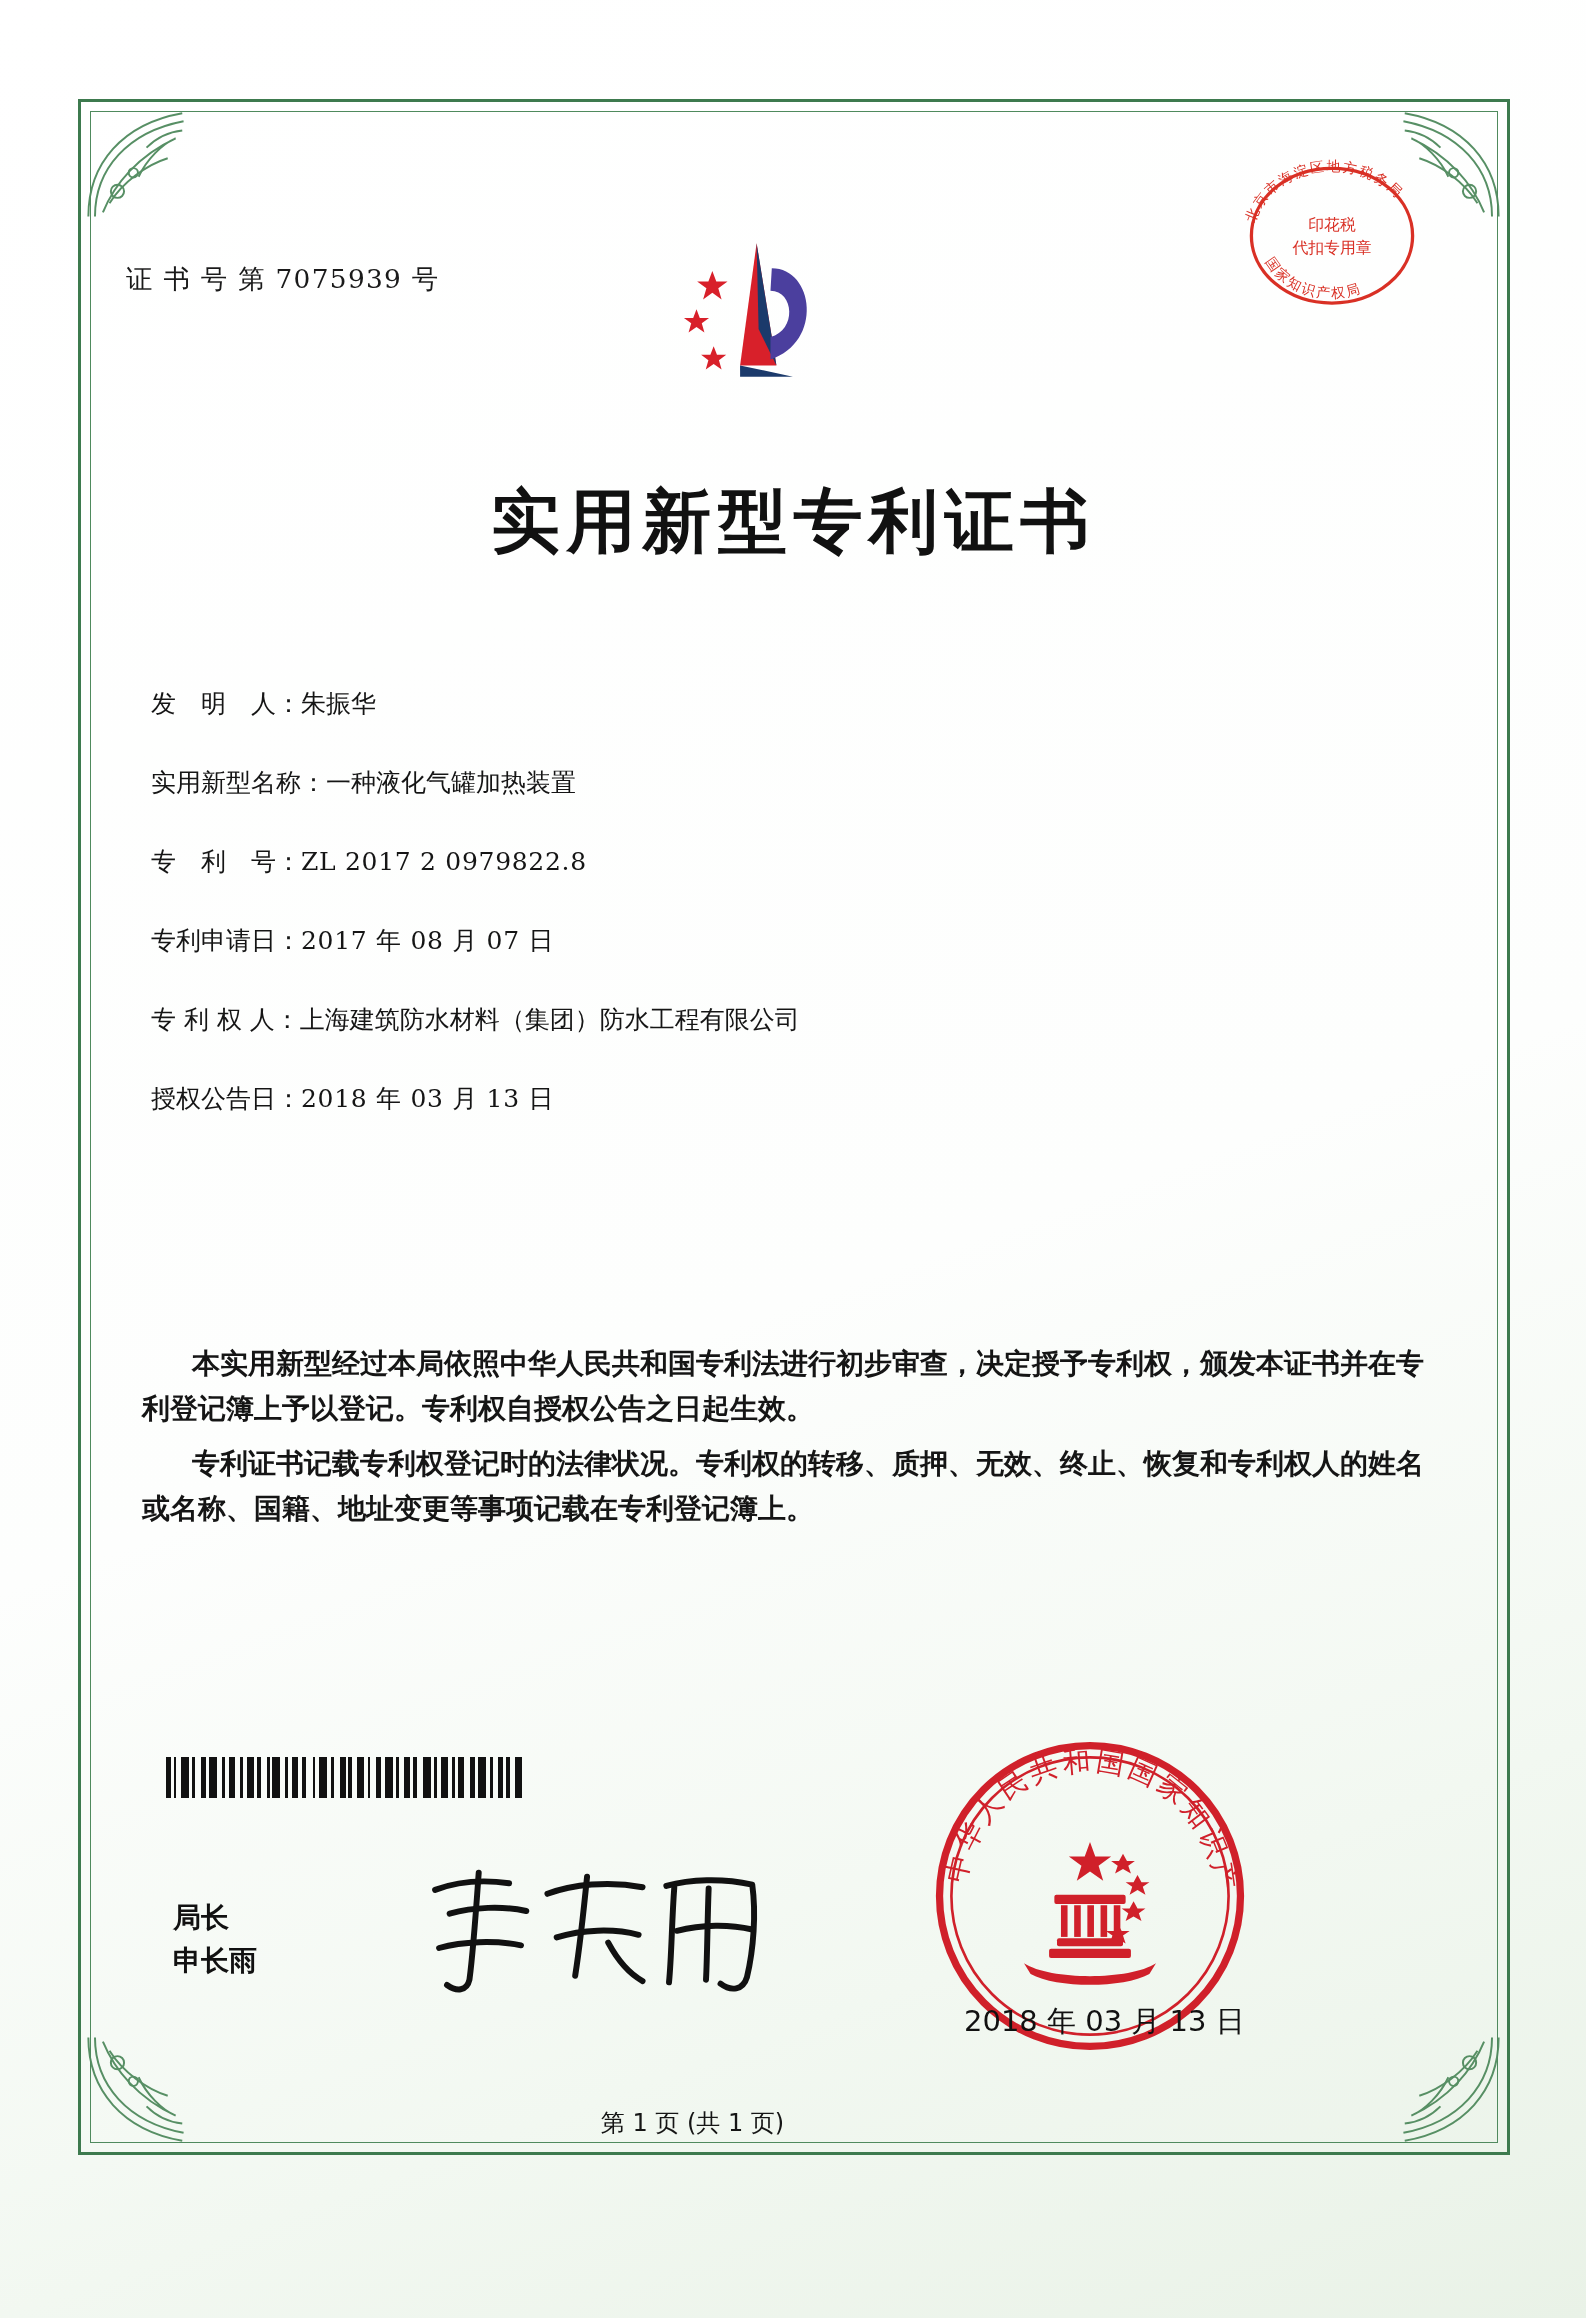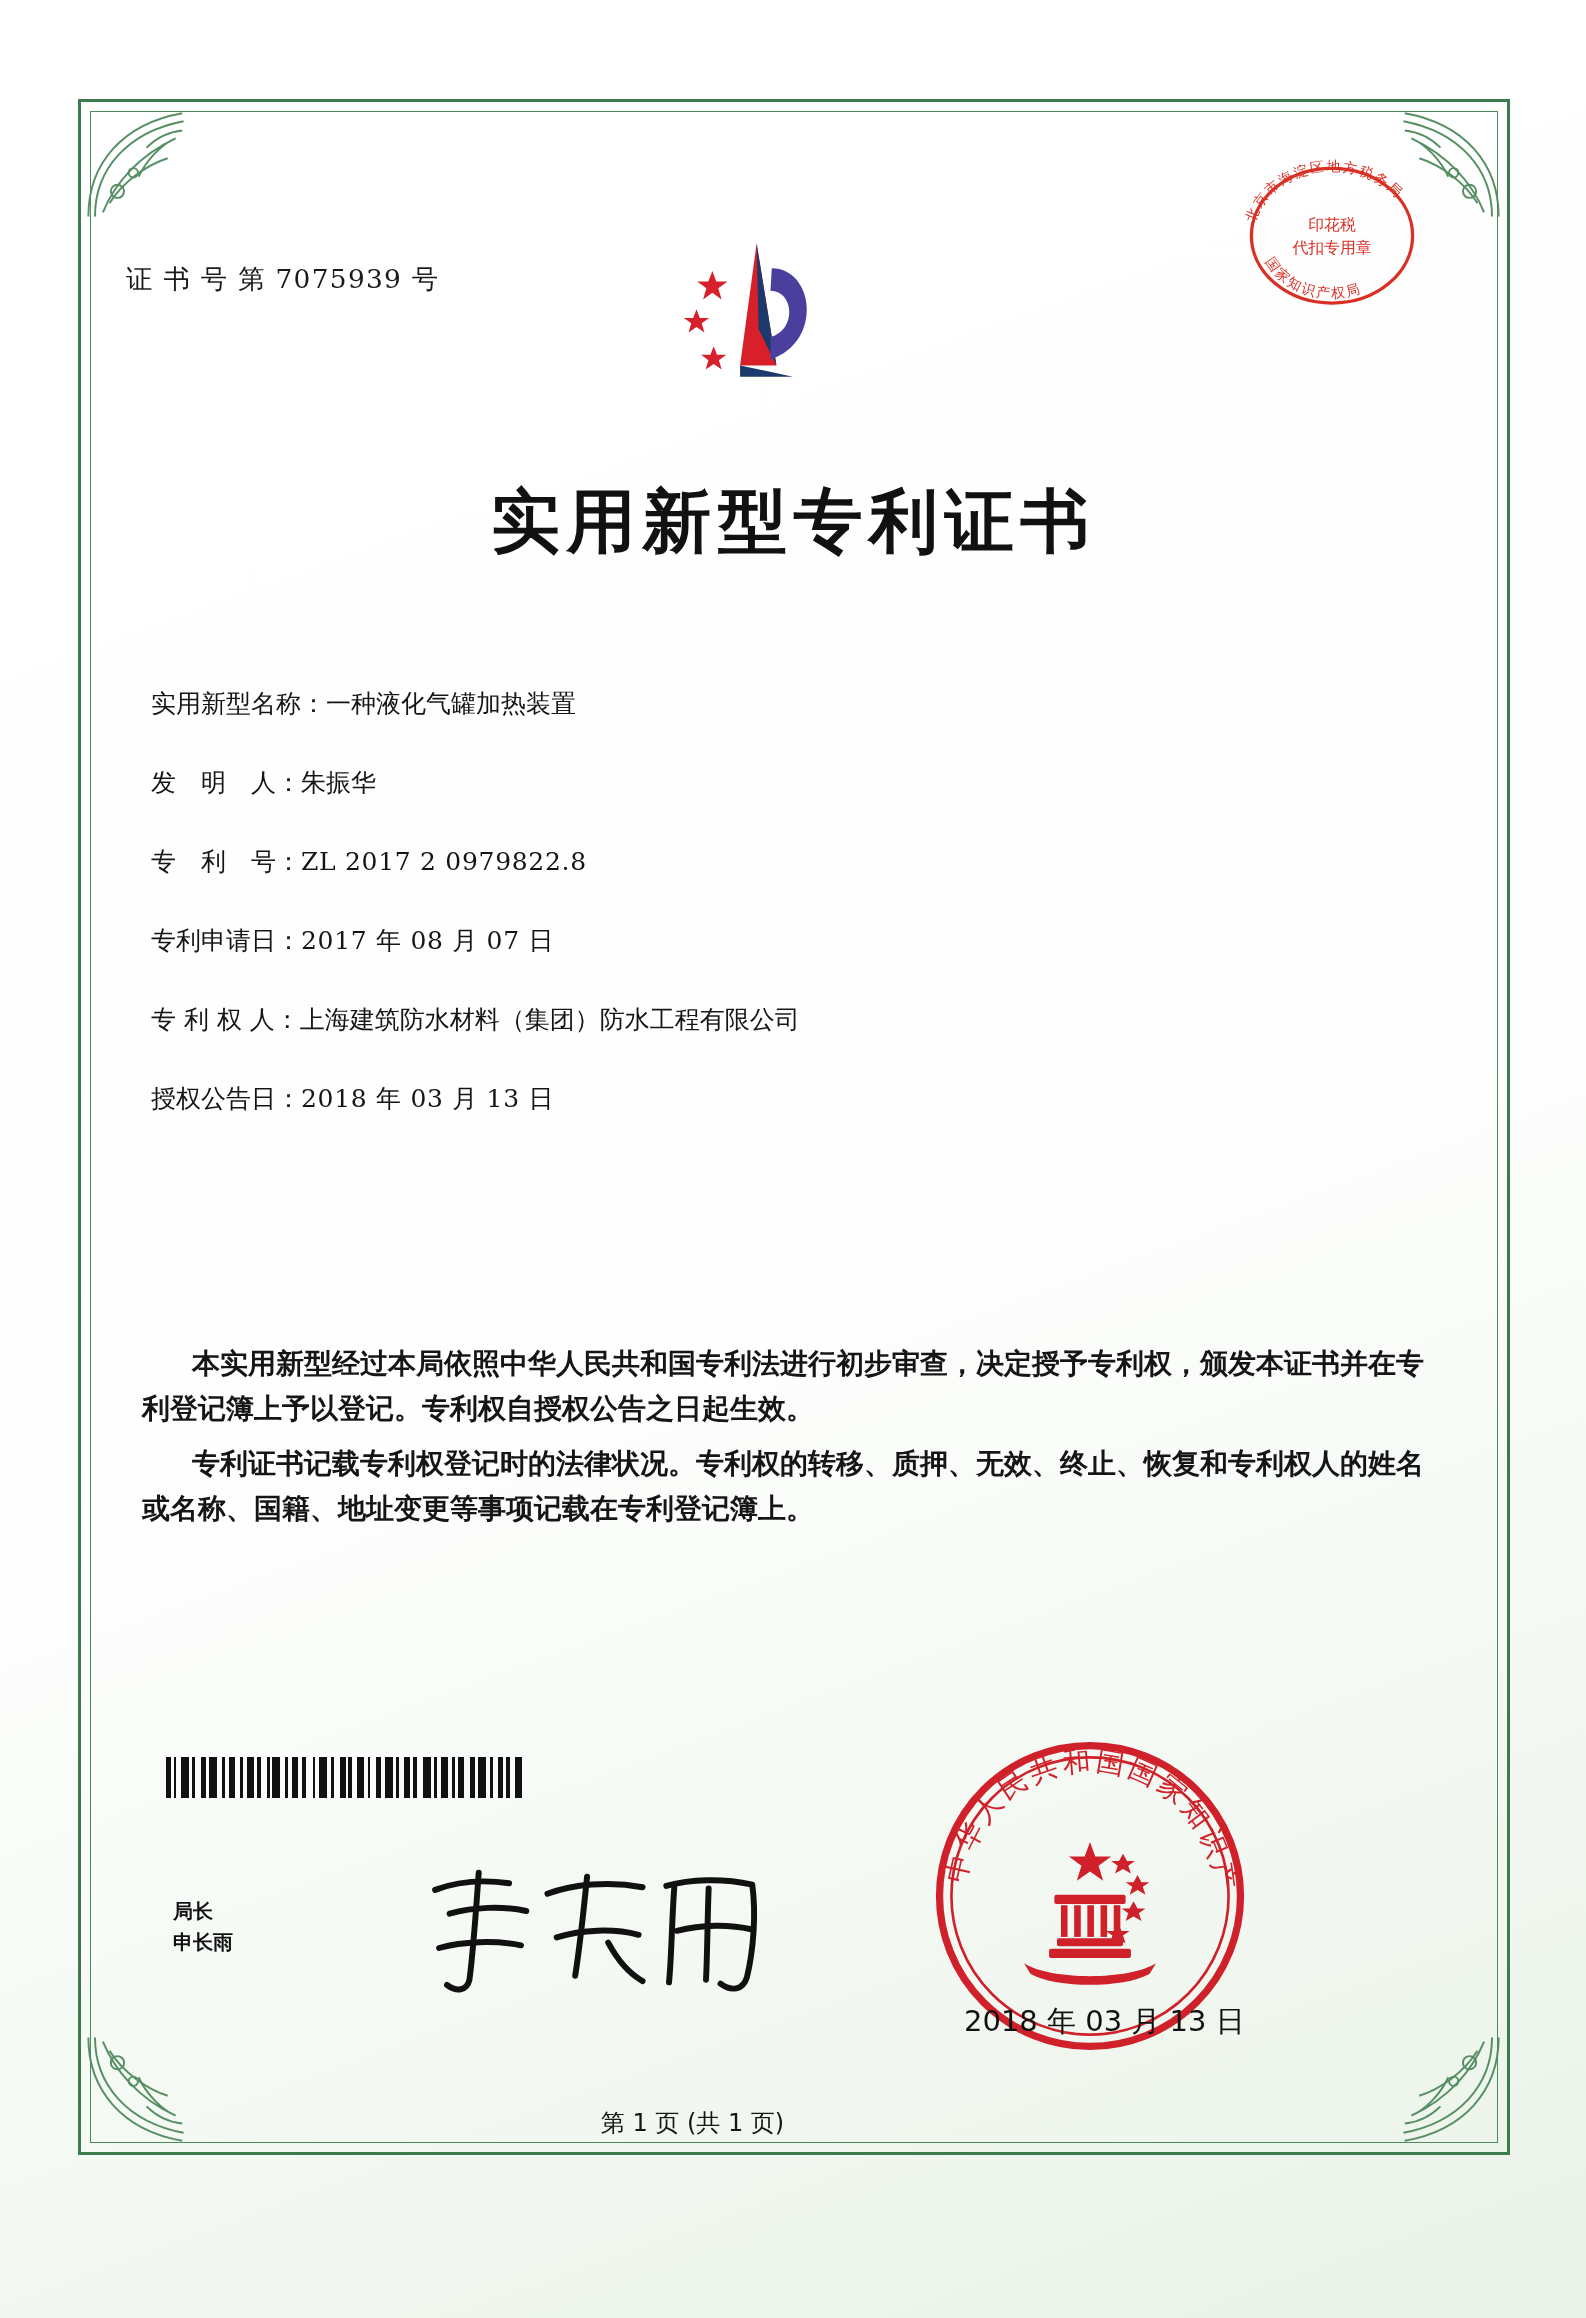--- a/index.html
+++ b/index.html
@@ -143,21 +143,21 @@
   .barcode span {
     display: block;
     background: #111;
     height: 100%;
   }
 
   
   .sig-block {
     position: absolute;
     left: 173px; top: 1896px;
-    font-size: 20px;
+    font-size: 28px;
     line-height: 1.55;
     color: #111;
     font-family: "DejaVu Sans", sans-serif;
     font-weight: bold;
   }
   .signature {
     position: absolute;
     left: 410px; top: 1850px;
     width: 370px; height: 159px;
   }
@@ -281,26 +281,26 @@
       </text>
       <text x="165" y="108" text-anchor="middle" font-size="24" fill="#d93025" font-family="DejaVu Sans, sans-serif">印花税</text>
       <text x="165" y="142" text-anchor="middle" font-size="24" fill="#d93025" font-family="DejaVu Sans, sans-serif">代扣专用章</text>
     </svg>
   </div>
 
   <div class="doc-title">实用新型专利证书</div>
 
   <div class="fields">
     <div class="field-row">
+      <span class="field-label">发　明　人：</span>
+      <span class="field-value">朱振华</span>
+    </div>
+    <div class="field-row">
       <span class="field-label">实用新型名称：</span>
       <span class="field-value">一种液化气罐加热装置</span>
-    </div>
-    <div class="field-row">
-      <span class="field-label">发　明　人：</span>
-      <span class="field-value">朱振华</span>
     </div>
     <div class="field-row">
       <span class="field-label">专　利　号：</span>
       <span class="field-value mono">ZL 2017 2 0979822.8</span>
     </div>
     <div class="field-row">
       <span class="field-label">专利申请日：</span>
       <span class="field-value mono">2017 年 08 月 07 日</span>
     </div>
     <div class="field-row">

